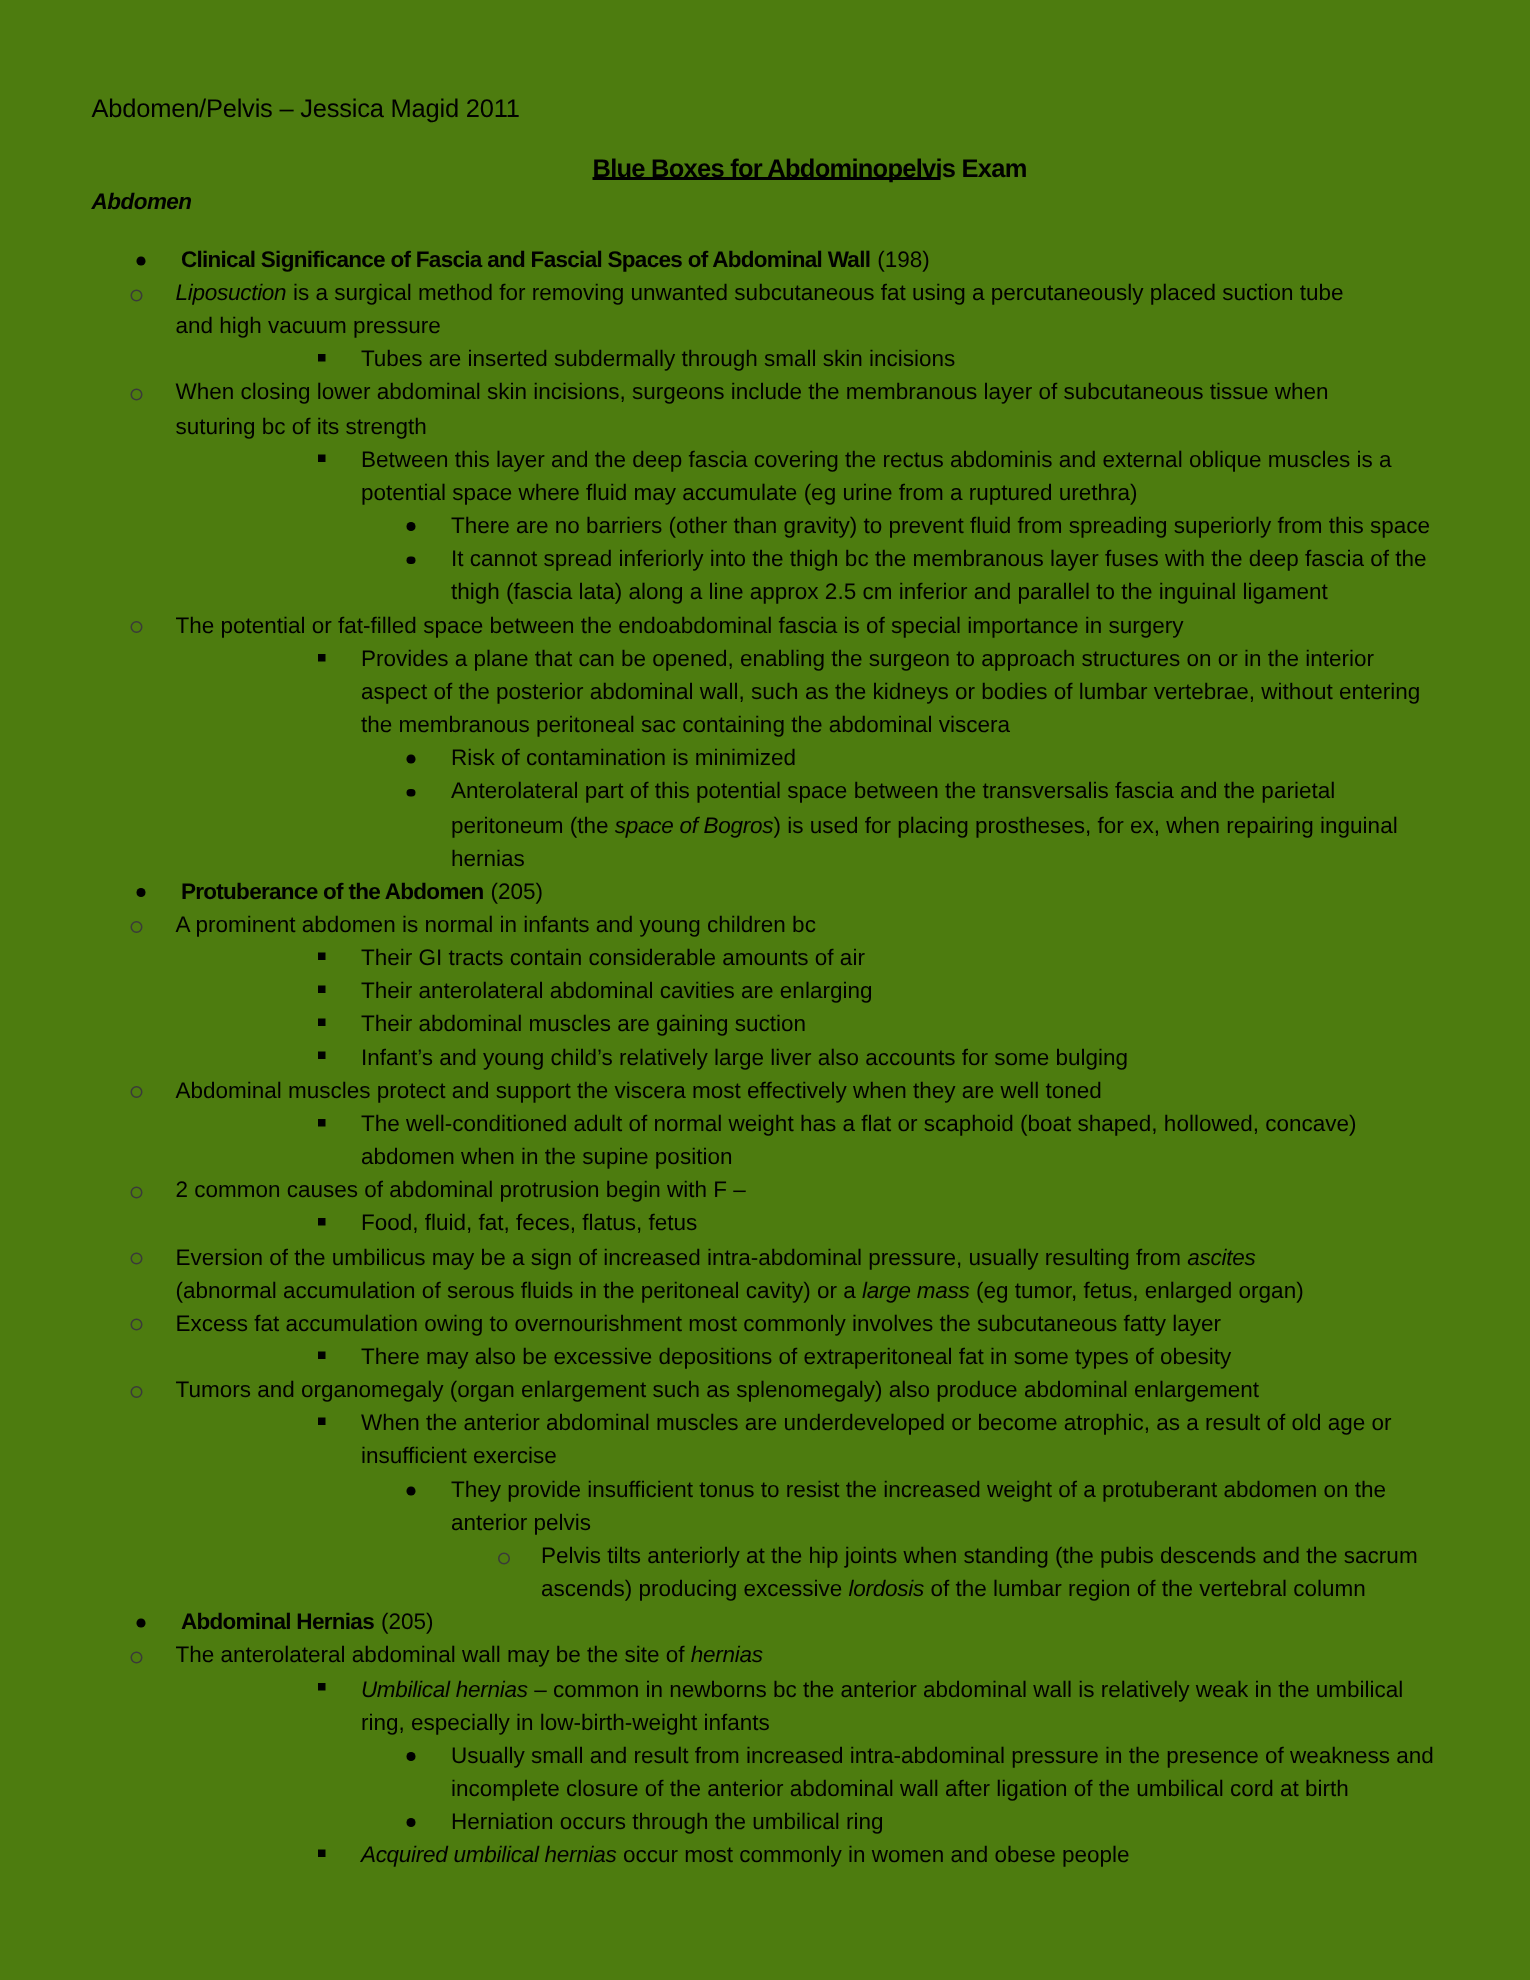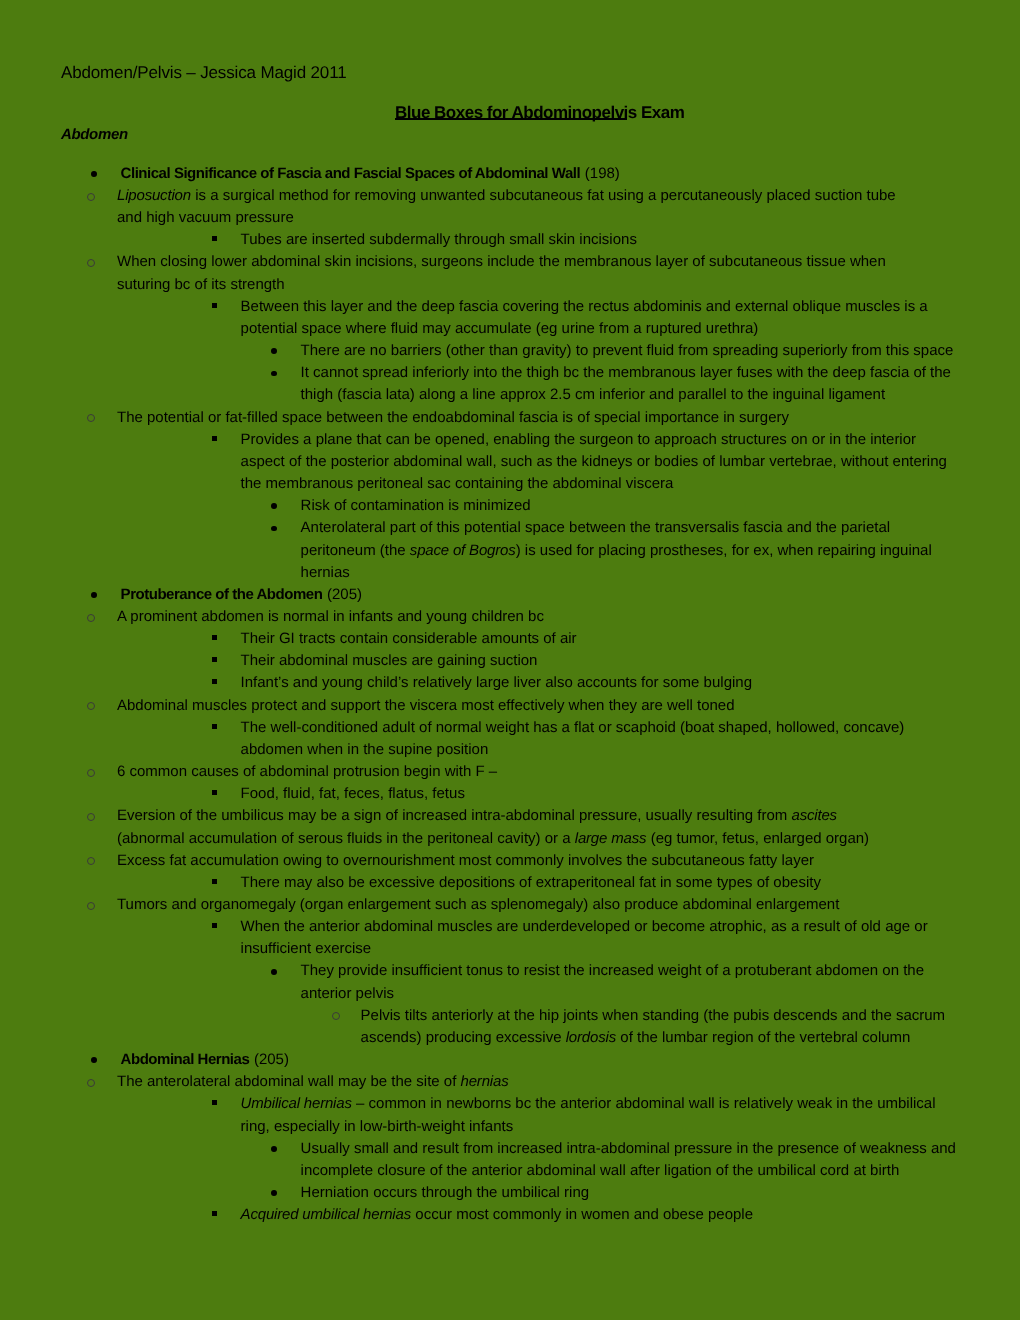--- a/index.html
+++ b/index.html
@@ -104,37 +104,41 @@
       <div class="li lv2">
         <span class="mk mk-circle"></span>
         <span class="tx">A prominent abdomen is normal in infants and young children bc</span>
       </div>
       <div class="li lv3">
         <span class="mk mk-square"></span>
         <span class="tx">Their GI tracts contain considerable amounts of air</span>
       </div>
       <div class="li lv3">
         <span class="mk mk-square"></span>
+        <span class="tx">Their anterolateral abdominal cavities are enlarging</span>
+      </div>
+      <div class="li lv3">
+        <span class="mk mk-square"></span>
         <span class="tx">Their abdominal muscles are gaining suction</span>
       </div>
       <div class="li lv3">
         <span class="mk mk-square"></span>
         <span class="tx">Infant’s and young child’s relatively large liver also accounts for some bulging</span>
       </div>
       <div class="li lv2">
         <span class="mk mk-circle"></span>
         <span class="tx">Abdominal muscles protect and support the viscera most effectively when they are well toned</span>
       </div>
       <div class="li lv3">
         <span class="mk mk-square"></span>
         <span class="tx">The well-conditioned adult of normal weight has a flat or scaphoid (boat shaped, hollowed, concave) abdomen when in the supine position</span>
       </div>
       <div class="li lv2">
         <span class="mk mk-circle"></span>
-        <span class="tx">6 common causes of abdominal protrusion begin with F –</span>
+        <span class="tx">2 common causes of abdominal protrusion begin with F –</span>
       </div>
       <div class="li lv3">
         <span class="mk mk-square"></span>
         <span class="tx">Food, fluid, fat, feces, flatus, fetus</span>
       </div>
       <div class="li lv2">
         <span class="mk mk-circle"></span>
         <span class="tx">Eversion of the umbilicus may be a sign of increased intra-abdominal pressure, usually resulting from <i>ascites</i> (abnormal accumulation of serous fluids in the peritoneal cavity) or a <i>large mass</i> (eg tumor, fetus, enlarged organ)</span>
       </div>
       <div class="li lv2">

